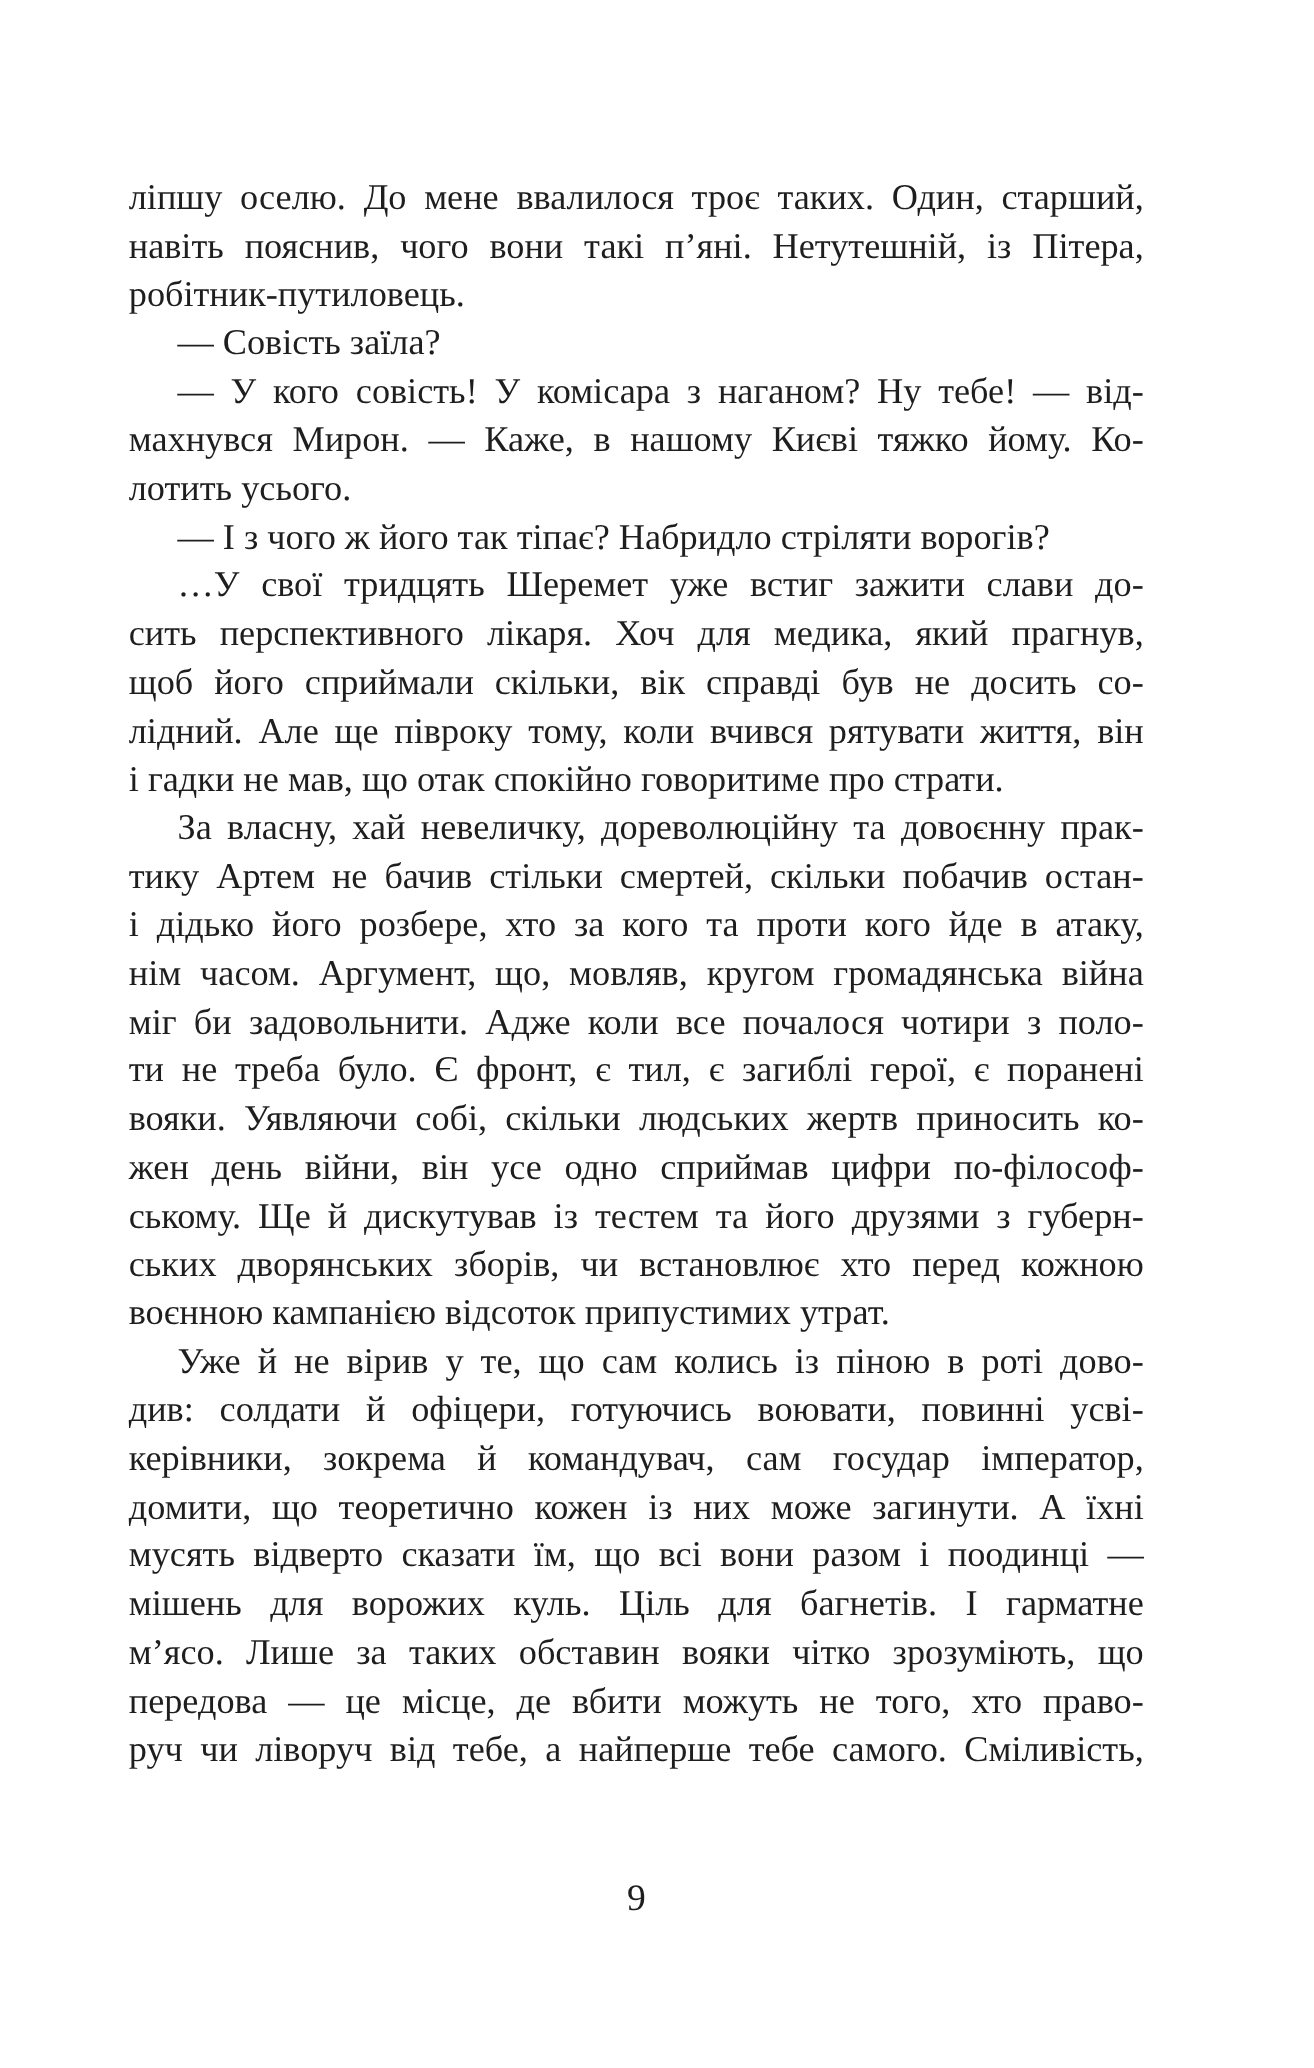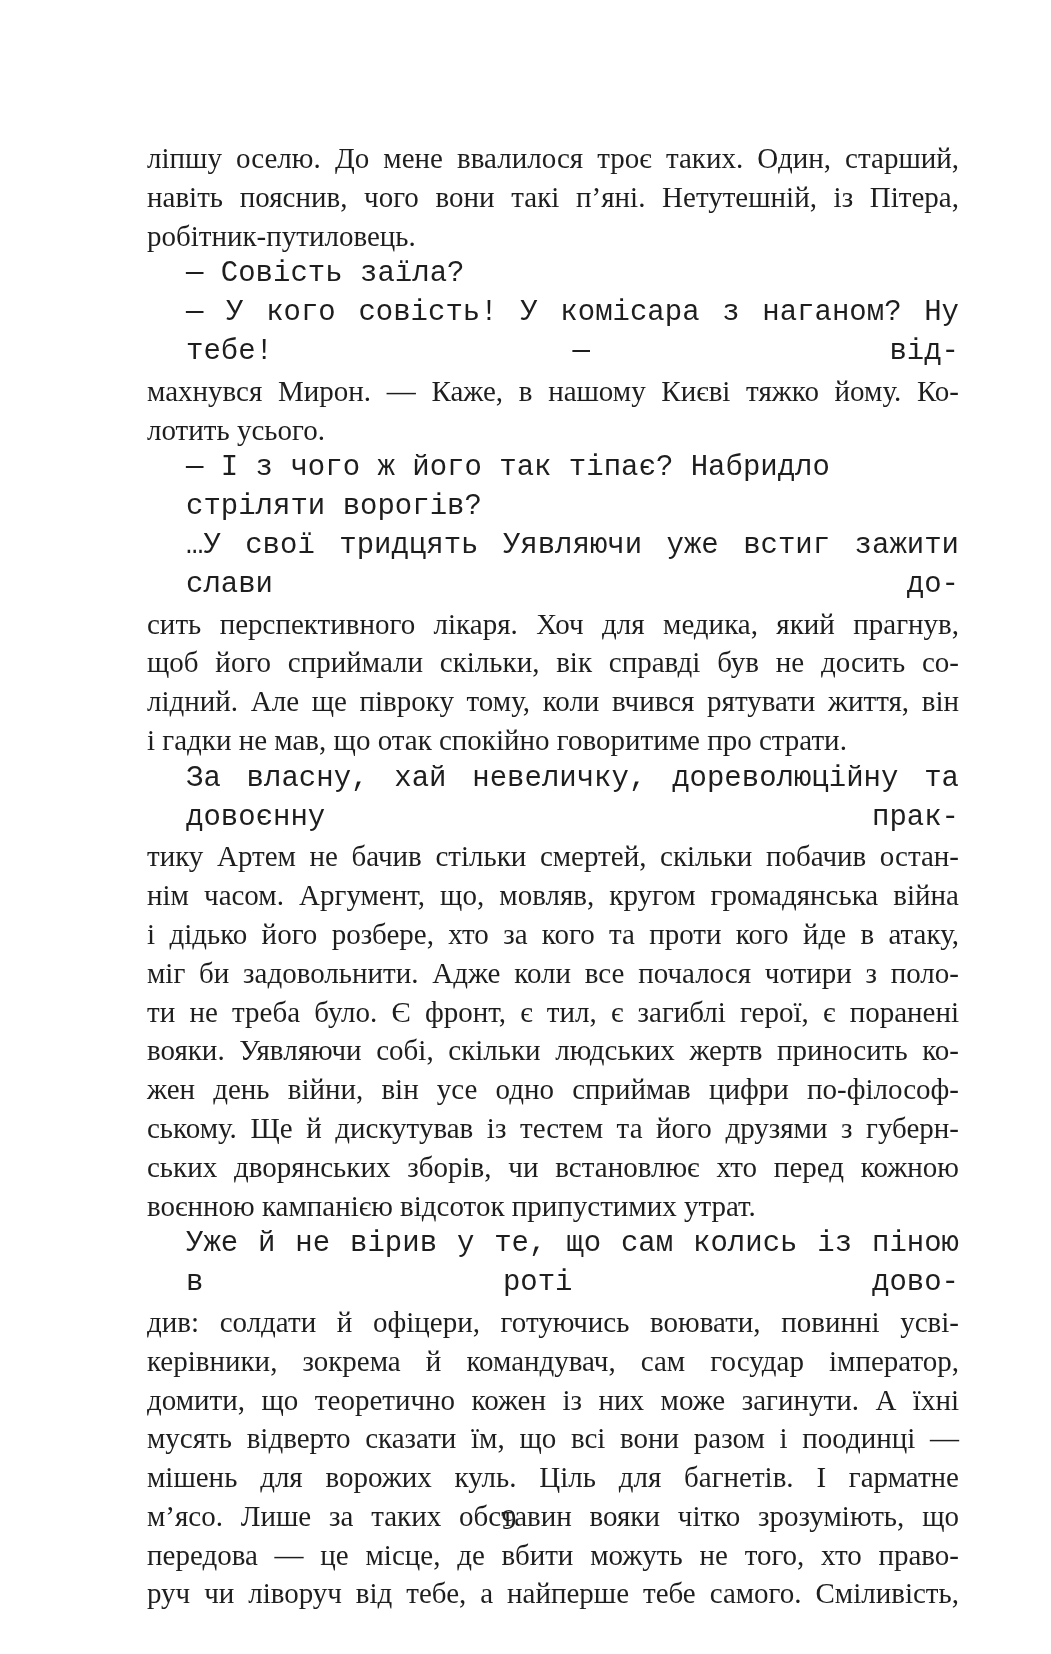--- a/index.html
+++ b/index.html
@@ -23,32 +23,30 @@
     position: absolute;
     left: 103px;
     top: 139px;
     width: 812px;
     font-size: 29px;
     line-height: 38.8px;
     font-weight: 400;
   }
   .ln {
     width: 100%;
-    margin-left: 44px;
   }
   
   .ln.j {
     text-align: justify;
     text-align-last: justify;
   }
   
   .ln.i {
     padding-left: 39px;
     box-sizing: border-box;
-    font-family: Liberation Mono, monospace;
   }
   .folio {
     position: absolute;
     left: 103px;
     top: 1500px;
     width: 812px;
     text-align: center;
     font-size: 30px;
     line-height: 38px;
   }
@@ -59,29 +57,29 @@
 <main class="page">
   <div class="text-block">
     <div class="ln j">ліпшу оселю. До мене ввалилося троє таких. Один, старший,</div>
     <div class="ln j">навіть пояснив, чого вони такі п’яні. Нетутешній, із Пітера,</div>
     <div class="ln">робітник-путиловець.</div>
     <div class="ln i">— Совість заїла?</div>
     <div class="ln i j">— У кого совість! У комісара з наганом? Ну тебе! — від-</div>
     <div class="ln j">махнувся Мирон. — Каже, в нашому Києві тяжко йому. Ко-</div>
     <div class="ln">лотить усього.</div>
     <div class="ln i">— І з чого ж його так тіпає? Набридло стріляти ворогів?</div>
-    <div class="ln i j">…У свої тридцять Уявляючи уже встиг зажити слави до-</div>
+    <div class="ln i j">…У свої тридцять Шеремет уже встиг зажити слави до-</div>
     <div class="ln j">сить перспективного лікаря. Хоч для медика, який прагнув,</div>
     <div class="ln j">щоб його сприймали скільки, вік справді був не досить со-</div>
     <div class="ln j">лідний. Але ще півроку тому, коли вчився рятувати життя, він</div>
     <div class="ln">і гадки не мав, що отак спокійно говоритиме про страти.</div>
     <div class="ln i j">За власну, хай невеличку, дореволюційну та довоєнну прак-</div>
     <div class="ln j">тику Артем не бачив стільки смертей, скільки побачив остан-</div>
+    <div class="ln j">і дідько його розбере, хто за кого та проти кого йде в атаку,</div>
     <div class="ln j">нім часом. Аргумент, що, мовляв, кругом громадянська війна</div>
-    <div class="ln j">і дідько його розбере, хто за кого та проти кого йде в атаку,</div>
     <div class="ln j">міг би задовольнити. Адже коли все почалося чотири з поло-</div>
     <div class="ln j">ти не треба було. Є фронт, є тил, є загиблі герої, є поранені</div>
     <div class="ln j">вояки. Уявляючи собі, скільки людських жертв приносить ко-</div>
     <div class="ln j">жен день війни, він усе одно сприймав цифри по-філософ-</div>
     <div class="ln j">ському. Ще й дискутував із тестем та його друзями з губерн-</div>
     <div class="ln j">ських дворянських зборів, чи встановлює хто перед кожною</div>
     <div class="ln">воєнною кампанією відсоток припустимих утрат.</div>
     <div class="ln i j">Уже й не вірив у те, що сам колись із піною в роті дово-</div>
     <div class="ln j">див: солдати й офіцери, готуючись воювати, повинні усві-</div>
     <div class="ln j">керівники, зокрема й командувач, сам государ імператор,</div>

